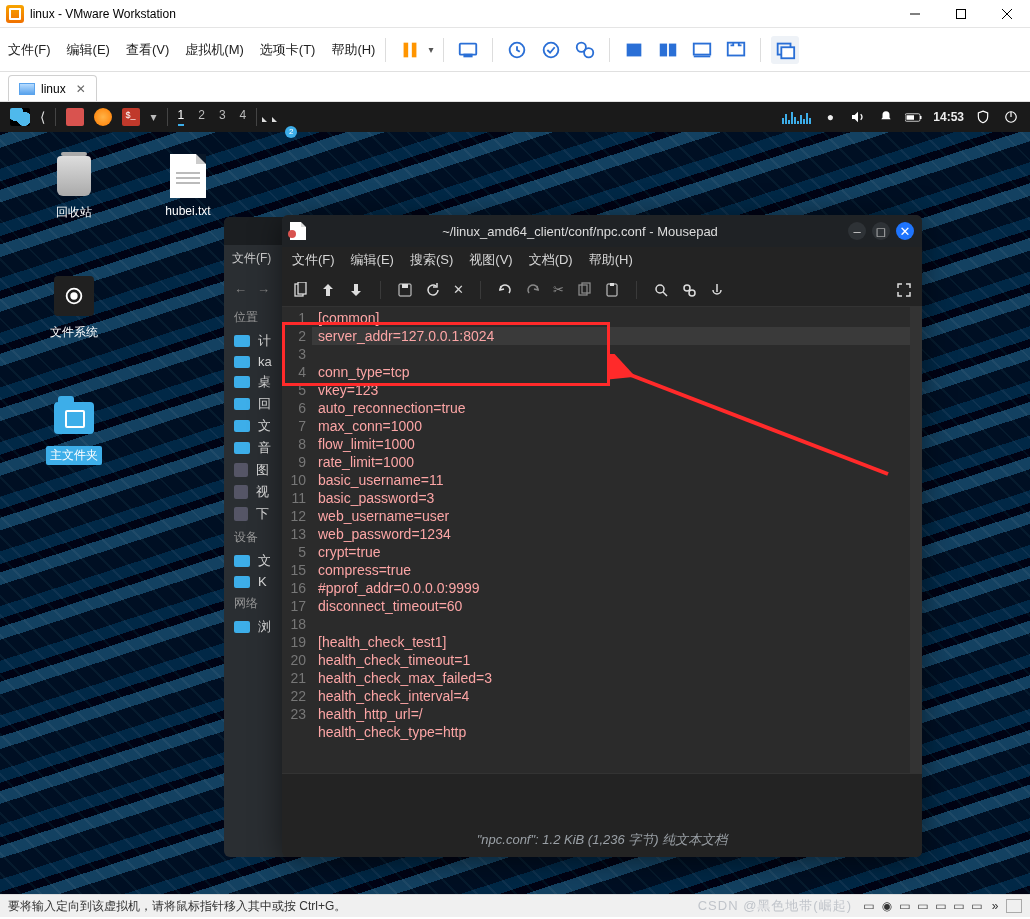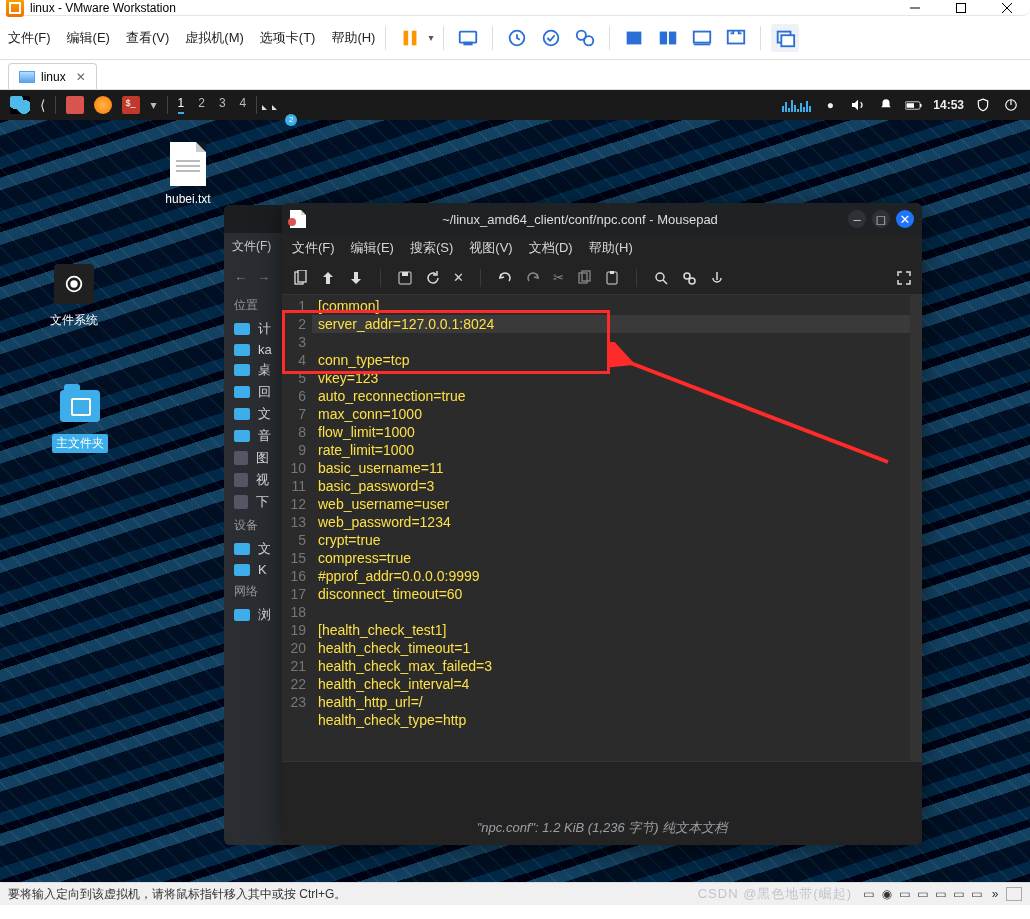--- a/index.html
+++ b/index.html
@@ -1,19 +1,19 @@
 <!DOCTYPE html>
 <html><head>
 <meta charset="utf-8">
 <style>
   * { margin:0; padding:0; box-sizing:border-box; font-family:"Segoe UI","Microsoft YaHei",sans-serif; }
   body { width:1030px; height:919px; background:#fff; overflow:hidden; font-size:13px; }
 
   
-  .titlebar { height:16px; display:flex; align-items:center; justify-content:space-between; background:#fff; border-bottom:1px solid #e5e5e5; padding-left:6px;border-radius:14px; }
+  .titlebar { height:28px; display:flex; align-items:center; justify-content:space-between; background:#fff; border-bottom:1px solid #e5e5e5; padding-left:6px; }
   .titlebar .left { display:flex; align-items:center; gap:6px; }
   .titlebar .appicon { width:18px; height:18px; background:linear-gradient(#f7a400,#f07000); border-radius:3px; position:relative; }
   .titlebar .appicon:before { content:""; position:absolute; inset:3px; border:2px solid #fff; border-radius:1px; }
   .titlebar .title { color:#000; font-size:12px; }
   .titlebar .btns { display:flex; }
   .titlebar .btns div { width:46px; height:32px; display:flex; align-items:center; justify-content:center; color:#000; }
   .titlebar .btns div svg { width:12px; height:12px; }
 
   .menubar { height:44px; display:flex; align-items:center; background:#fff; border-bottom:1px solid #e0e0e0; padding:0 8px; gap:4px;}
   .menubar .menu { display:flex; gap:16px; }
@@ -93,21 +93,21 @@
   .mp .wtitle .max{background:#2e3236;color:#ccc;}
   .mp .wtitle .cls{background:#1e74fd;color:#fff;}
   .mp .mmenu{height:26px;display:flex;align-items:center;gap:16px;padding:0 10px;color:#d6d6d6;font-size:13px;background:#232323;}
   .mp .mtool{height:34px;display:flex;align-items:center;gap:14px;padding:0 10px;background:#232323;color:#d6d6d6;border-bottom:1px solid #333;}
   .mp .mtool .tg{display:flex;align-items:center;gap:12px;}
   .mp .mtool .tsep{width:1px;height:18px;background:#3a3a3a;margin:0 2px;}
   .mp .mtool svg,.mp .mtool span.icon{width:16px;height:16px;display:flex;align-items:center;justify-content:center;}
   .mp .mtool .right{margin-left:auto;}
   .mp .editor{flex:1;display:flex;font-family:"Consolas","Noto Mono",monospace;font-size:14px;overflow:hidden;background:#2b2b2b;position:relative;}
   .mp .gut{width:30px;text-align:right;color:#777;padding:2px 6px 0 0;user-select:none;line-height:18px;}
-  .mp .code{flex:1;padding:2px 0 0 6px;color:#fde047;line-height:18px;white-space:pre;position:relative;}
+  .mp .code{flex:1;padding:2px 0 0 6px;color:#fca5a5;line-height:18px;white-space:pre;position:relative;}
   .mp .code .cl{background:#3a3a3a;display:block;margin-left:-6px;padding-left:6px;}
   .mp .scr{width:12px;background:#333;}
   .mp .status{height:84px;background:#232323;display:flex;align-items:flex-end;justify-content:center;color:#9aa0a6;font-size:13px;font-style:italic;padding-bottom:8px;border-top:1px solid #333;}
 
   .highlight-box{position:absolute;border:3px solid #ff2a2a;pointer-events:none;}
   .arrow{position:absolute;pointer-events:none;}
 
   .statusbar{height:23px;background:#f0f0f0;display:flex;align-items:center;padding:0 8px;font-size:12px;color:#333;border-top:1px solid #ddd;justify-content:space-between;}
   .statusbar .tray{display:flex;gap:4px;align-items:center;}
   .statusbar .tri{width:14px;height:14px;display:flex;align-items:center;justify-content:center;}
@@ -296,38 +296,41 @@
         </svg>
       </span>
     <span class="picon">
         <svg viewBox="0 0 24 24" fill="none" stroke="#fff" stroke-width="2" width="14">
           <circle cx="12" cy="12" r="9"></circle>
           <line x1="12" y1="3" x2="12" y2="12"></line>
         </svg>
       </span>
   </div>
 
+  <div class="di" style="left:34px;top:50px;"><div class="ic">
+        <div class="trash"></div>
+      </div><span>回收站</span></div>
   <div class="di" style="left:34px;top:170px;"><div class="ic">
         <div class="fsys">
           <svg width="22" height="22" viewBox="0 0 24 24" fill="none" stroke="#fff" stroke-width="2">
             <circle cx="12" cy="12" r="8"></circle>
             <circle cx="12" cy="12" r="3" fill="#fff"></circle>
           </svg>
         </div>
       </div><span>文件系统</span></div>
   <div class="di" style="left:148px;top:50px;"><div class="ic">
         <div class="file">
           <div class="lines">
             <i></i>
             <i></i>
             <i></i>
           </div>
         </div>
       </div><span>hubei.txt</span></div>
-  <div class="di" style="left:40px;top:292px;"><div class="ic">
+  <div class="di" style="left:34px;top:292px;"><div class="ic">
         <div class="homef"></div>
       </div><span class="sel">主文件夹</span></div>
 
   <div class="fm">
     <div class="fmtitle">
         <span class="picon" style="background:#3daee9;border-radius:2px;"></span>
       </div>
     <div class="fbar">
         <span>文件(F)</span>
       </div>

